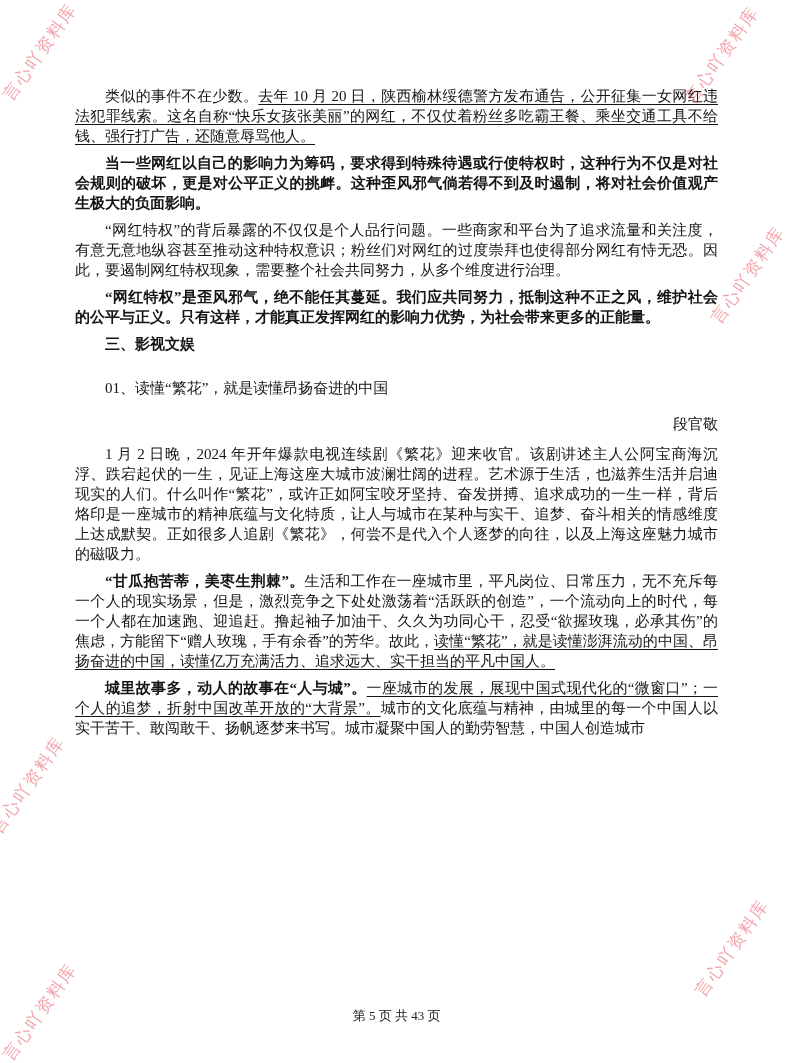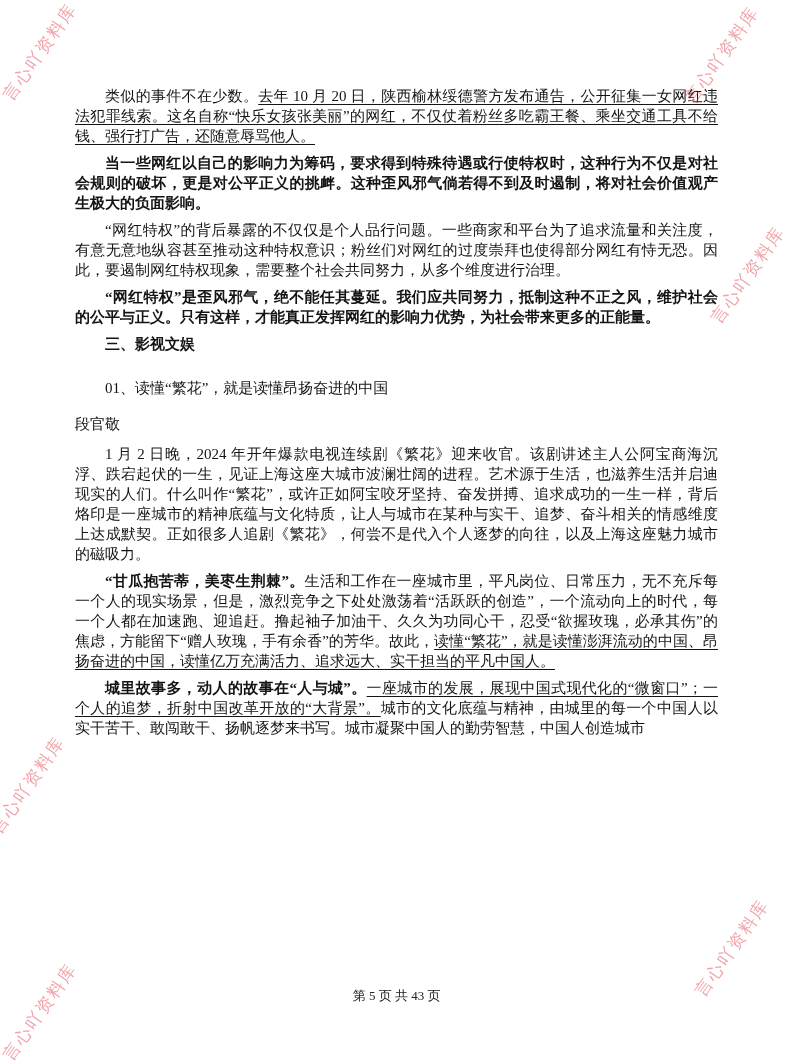--- a/index.html
+++ b/index.html
@@ -21,27 +21,27 @@
   .para {
     margin: 0 0 7px 0;
     font-size: 15px;
     line-height: 20px;
     text-align: justify;
     text-indent: 2em;
     color: #141414;
   }
   .para.heading1 { font-weight: bold; margin-top: 4px; margin-bottom: 24px; }
   .para.heading2 { margin-bottom: 16px; }
-  .para.author { text-align: left; text-indent: 0; margin-bottom: 10px; }
+  .para.author { text-align: right; text-indent: 0; margin-bottom: 10px; }
   .run-b { font-weight: bold; }
   .run-u { text-decoration: underline; text-underline-offset: 3px; text-decoration-thickness: 1px; }
   .footer {
     position: absolute;
     left: 0; right: 0;
-    bottom: 58px;
+    bottom: 38px;
     text-align: center;
     font-size: 13px;
     color: #222222;
   }
   .watermark {
     position: absolute;
     font-size: 17px;
     letter-spacing: 2px;
     white-space: nowrap;
     transform: translate(-50%, -50%) rotate(-55deg);

